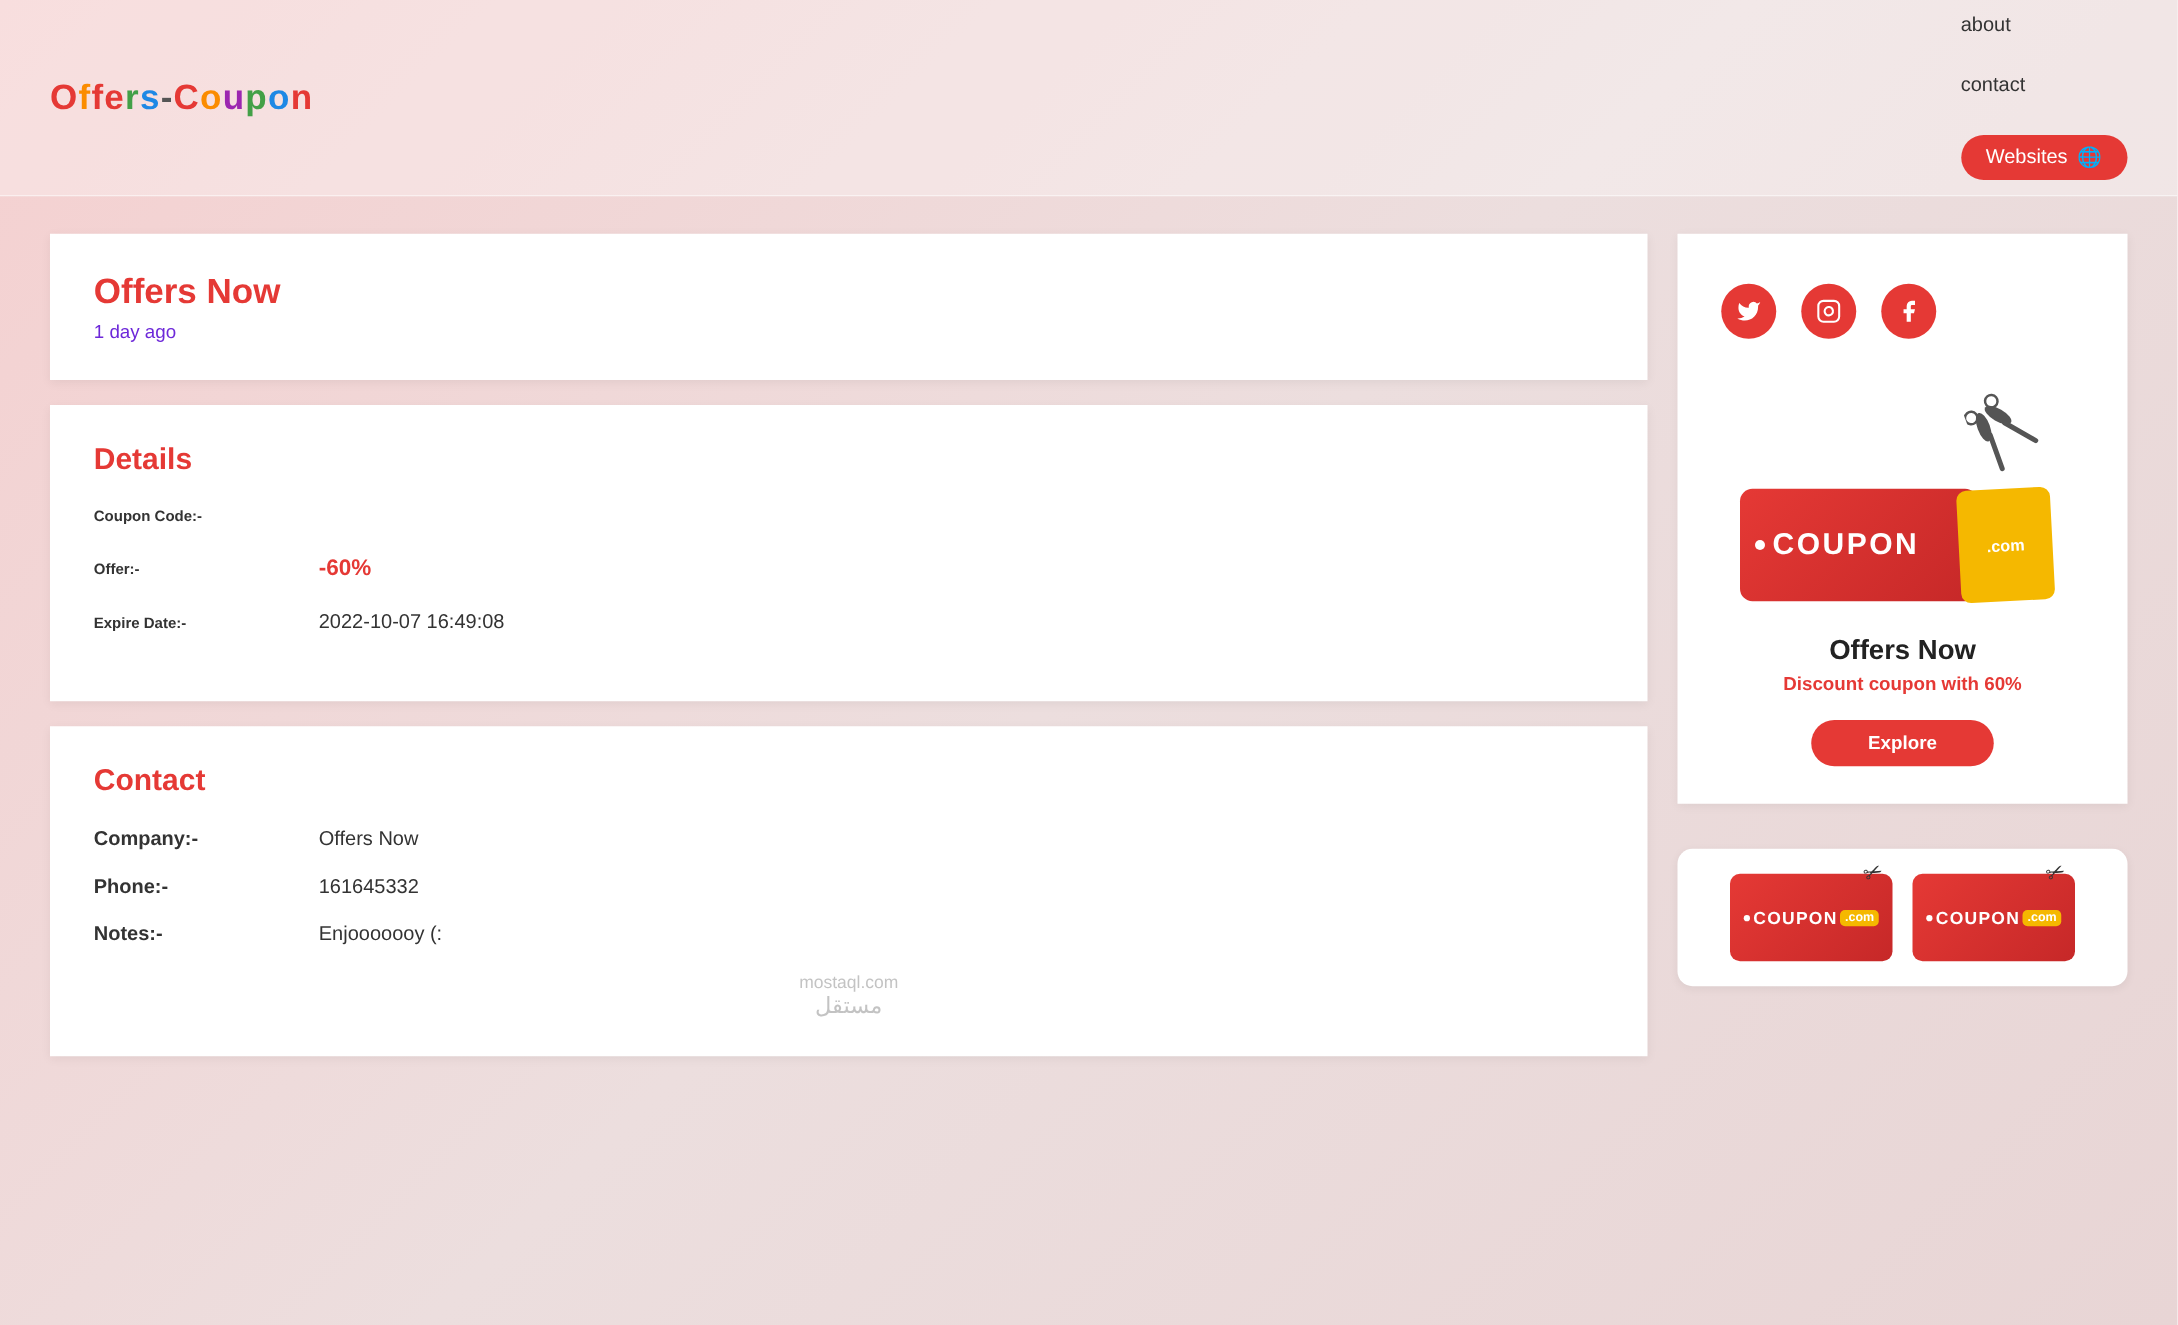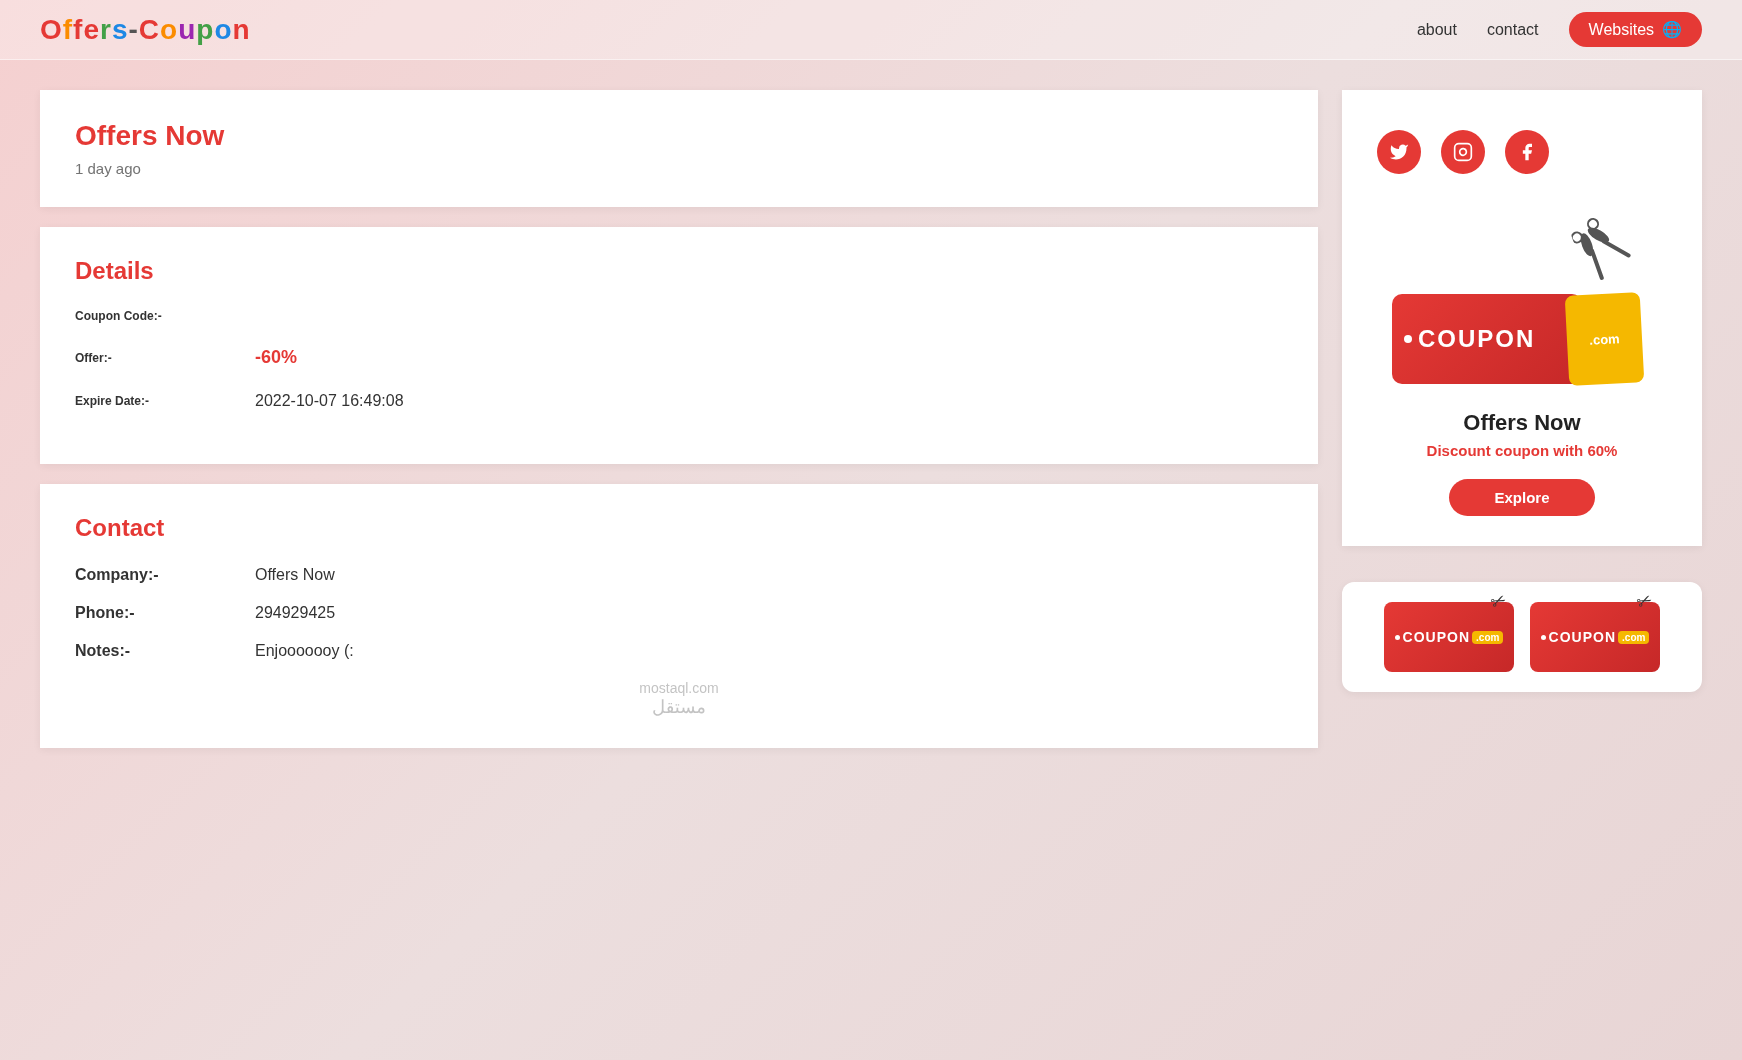--- a/index.html
+++ b/index.html
@@ -20,22 +20,23 @@
       border-bottom: 1px solid rgba(255,255,255,0.5);
     }
     .logo {
       font-size: 28px;
       font-weight: bold;
       letter-spacing: 1px;
     }
 
     .nav {
       display: flex;
-      align-items: center;
+      align-items: flex-start;
       gap: 30px;
+      flex-direction: column;
     }
     .nav a {
       text-decoration: none;
       color: #333;
       font-size: 16px;
       font-weight: 500;
     }
     .nav-websites-btn {
       background: #e53935;
       color: white !important;
@@ -79,21 +80,21 @@
 
     
     .offers-title {
       font-size: 28px;
       font-weight: bold;
       color: #e53935;
       margin-bottom: 8px;
     }
     .offers-time {
       font-size: 15px;
-      color: #737373;
+      color: #6d28d9;
     }
 
     
     .details-title {
       font-size: 24px;
       font-weight: bold;
       color: #e53935;
       margin-bottom: 24px;
     }
     .detail-row {
@@ -323,21 +324,21 @@
     <div class="card">
       <h2 class="contact-title">Contact</h2>
 
       <div class="contact-row">
         <span class="contact-label">Company:-</span>
         <span class="contact-value">Offers Now</span>
       </div>
 
       <div class="contact-row">
         <span class="contact-label">Phone:-</span>
-        <span class="contact-value">294929425</span>
+        <span class="contact-value">161645332</span>
       </div>
 
       <div class="contact-row">
         <span class="contact-label">Notes:-</span>
         <span class="contact-value">Enjooooooy (:</span>
       </div>
 
       <div class="watermark">
         <div style="font-size:14px;">mostaql.com</div>
         <div>مستقل</div>

